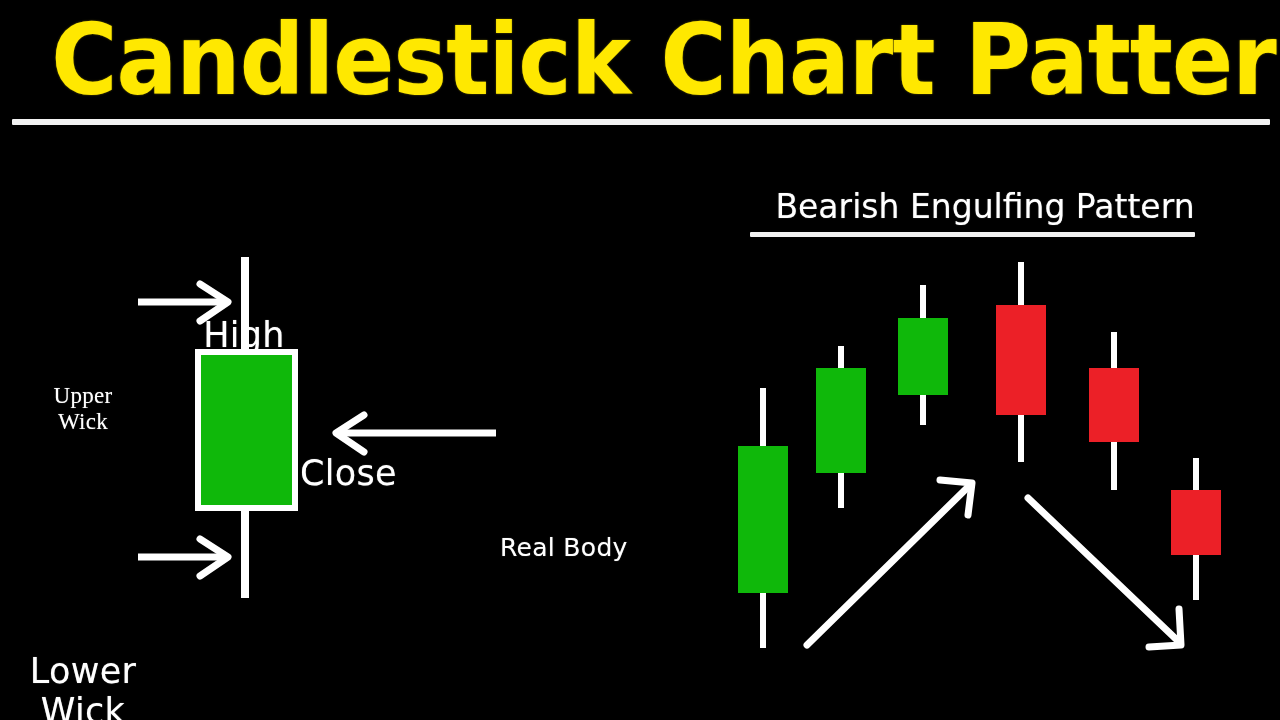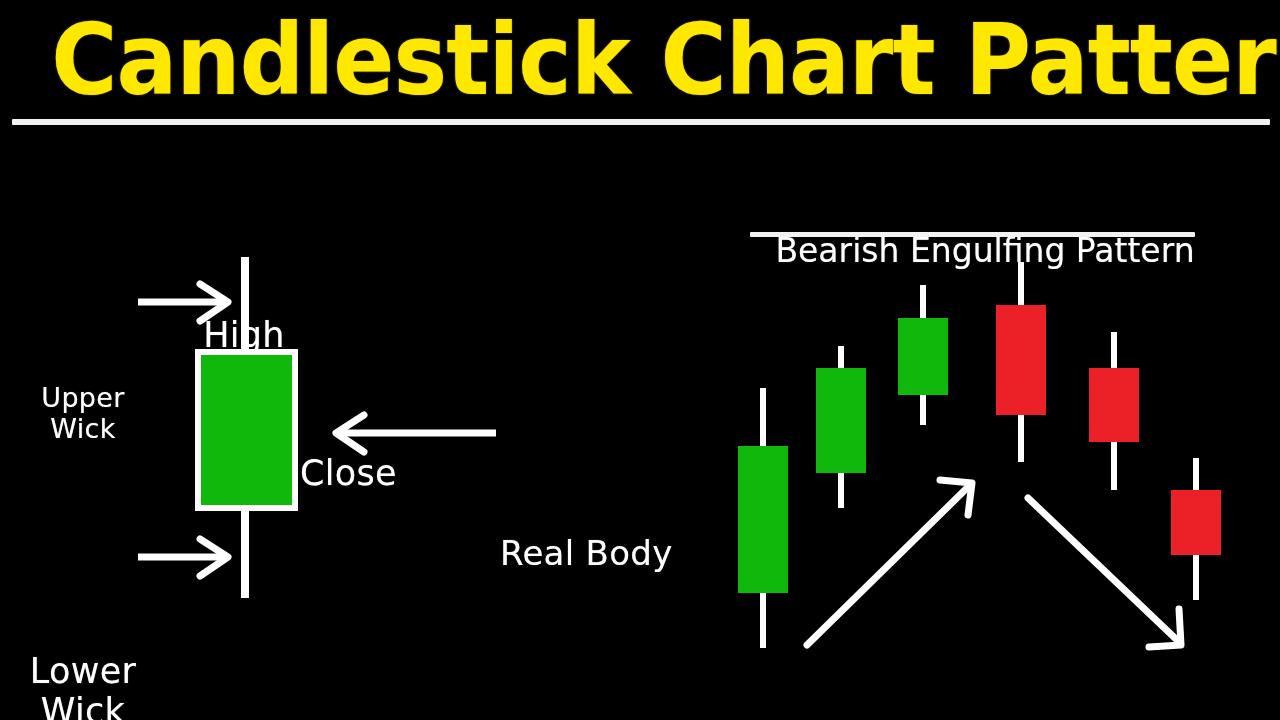--- a/index.html
+++ b/index.html
@@ -76,23 +76,23 @@
     left: 0;
     top: 128px;
     width: 690px;
     height: 592px;
   }
   #anatomy-svg { position: absolute; left: 0; top: 0; }
 
   .lbl-high   { left: 178px;  top: 188px;  width: 132px; font-size: 35px; }
   .lbl-close  { left: 300px;  top: 326px;  width: 160px; font-size: 35px; text-align: left; }
   .lbl-open   { left: 300px;  top: 495px;  width: 160px; font-size: 35px; text-align: left; }
-  .lbl-upper  { left: 8px;    top: 255px;  width: 150px; font-size: 27px; }
+  .lbl-upper  { left: 8px;    top: 255px;  width: 150px; font-size: 23px; font-family: Liberation Serif, serif; }
   .lbl-lower  { left: 8px;    top: 505px;  width: 150px; font-size: 35px; margin-top: 19px; }
-  .lbl-body   { left: 500px;  top: 406px;  width: 190px; font-size: 34px; text-align: left; }
+  .lbl-body   { left: 500px;  top: 406px;  width: 190px; font-size: 25px; text-align: left; }
 
   
   #pattern-panel {
     position: absolute;
     left: 690px;
     top: 128px;
     width: 590px;
     height: 592px;
   }
   #pattern-heading {
@@ -100,21 +100,20 @@
     left: 0;
     top: 60px;
     width: 590px;
     text-align: center;
     color: #FFFFFF;
     font-family: "DejaVu Sans", sans-serif;
     font-size: 33px;
     line-height: 38px;
     white-space: nowrap;
     text-shadow: 0 0 1px rgba(255,255,255,0.5);
-    margin-top: 44px;
   }
   #pattern-rule {
     position: absolute;
     left: 60px;
     top: 104px;
     width: 445px;
     height: 5px;
     background: #F2F2F2;
     border-radius: 1px;
   }

